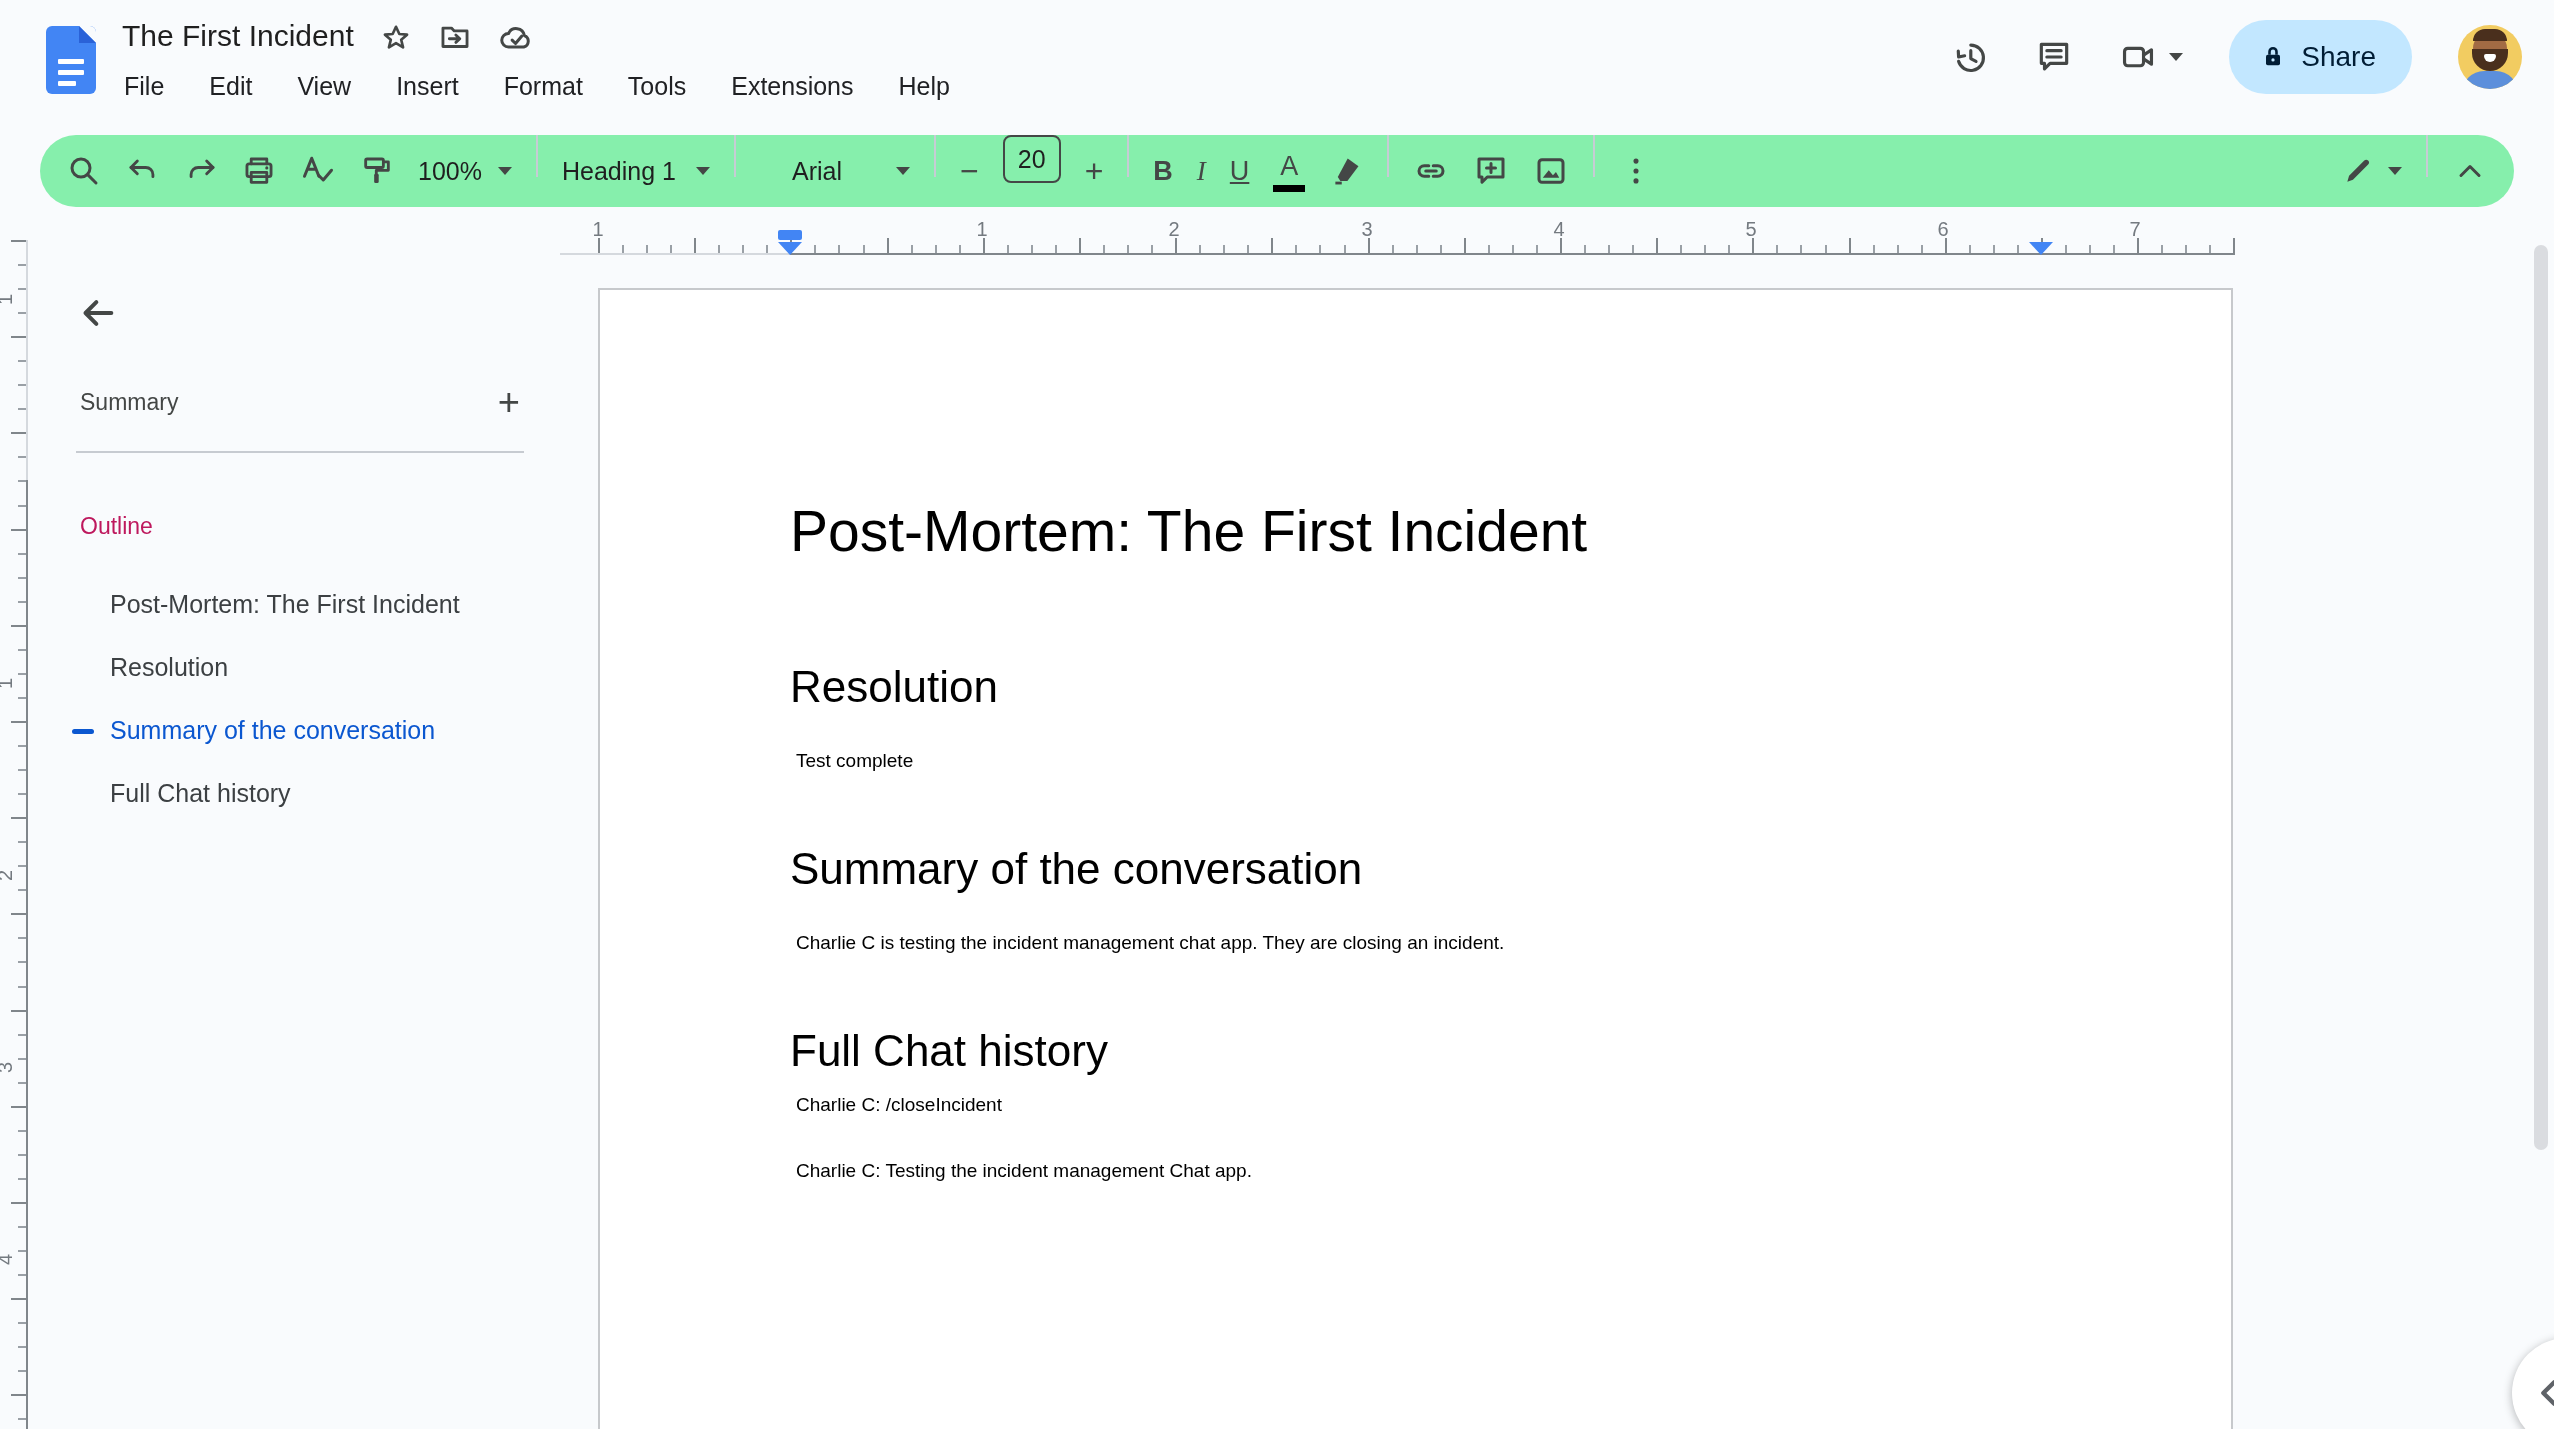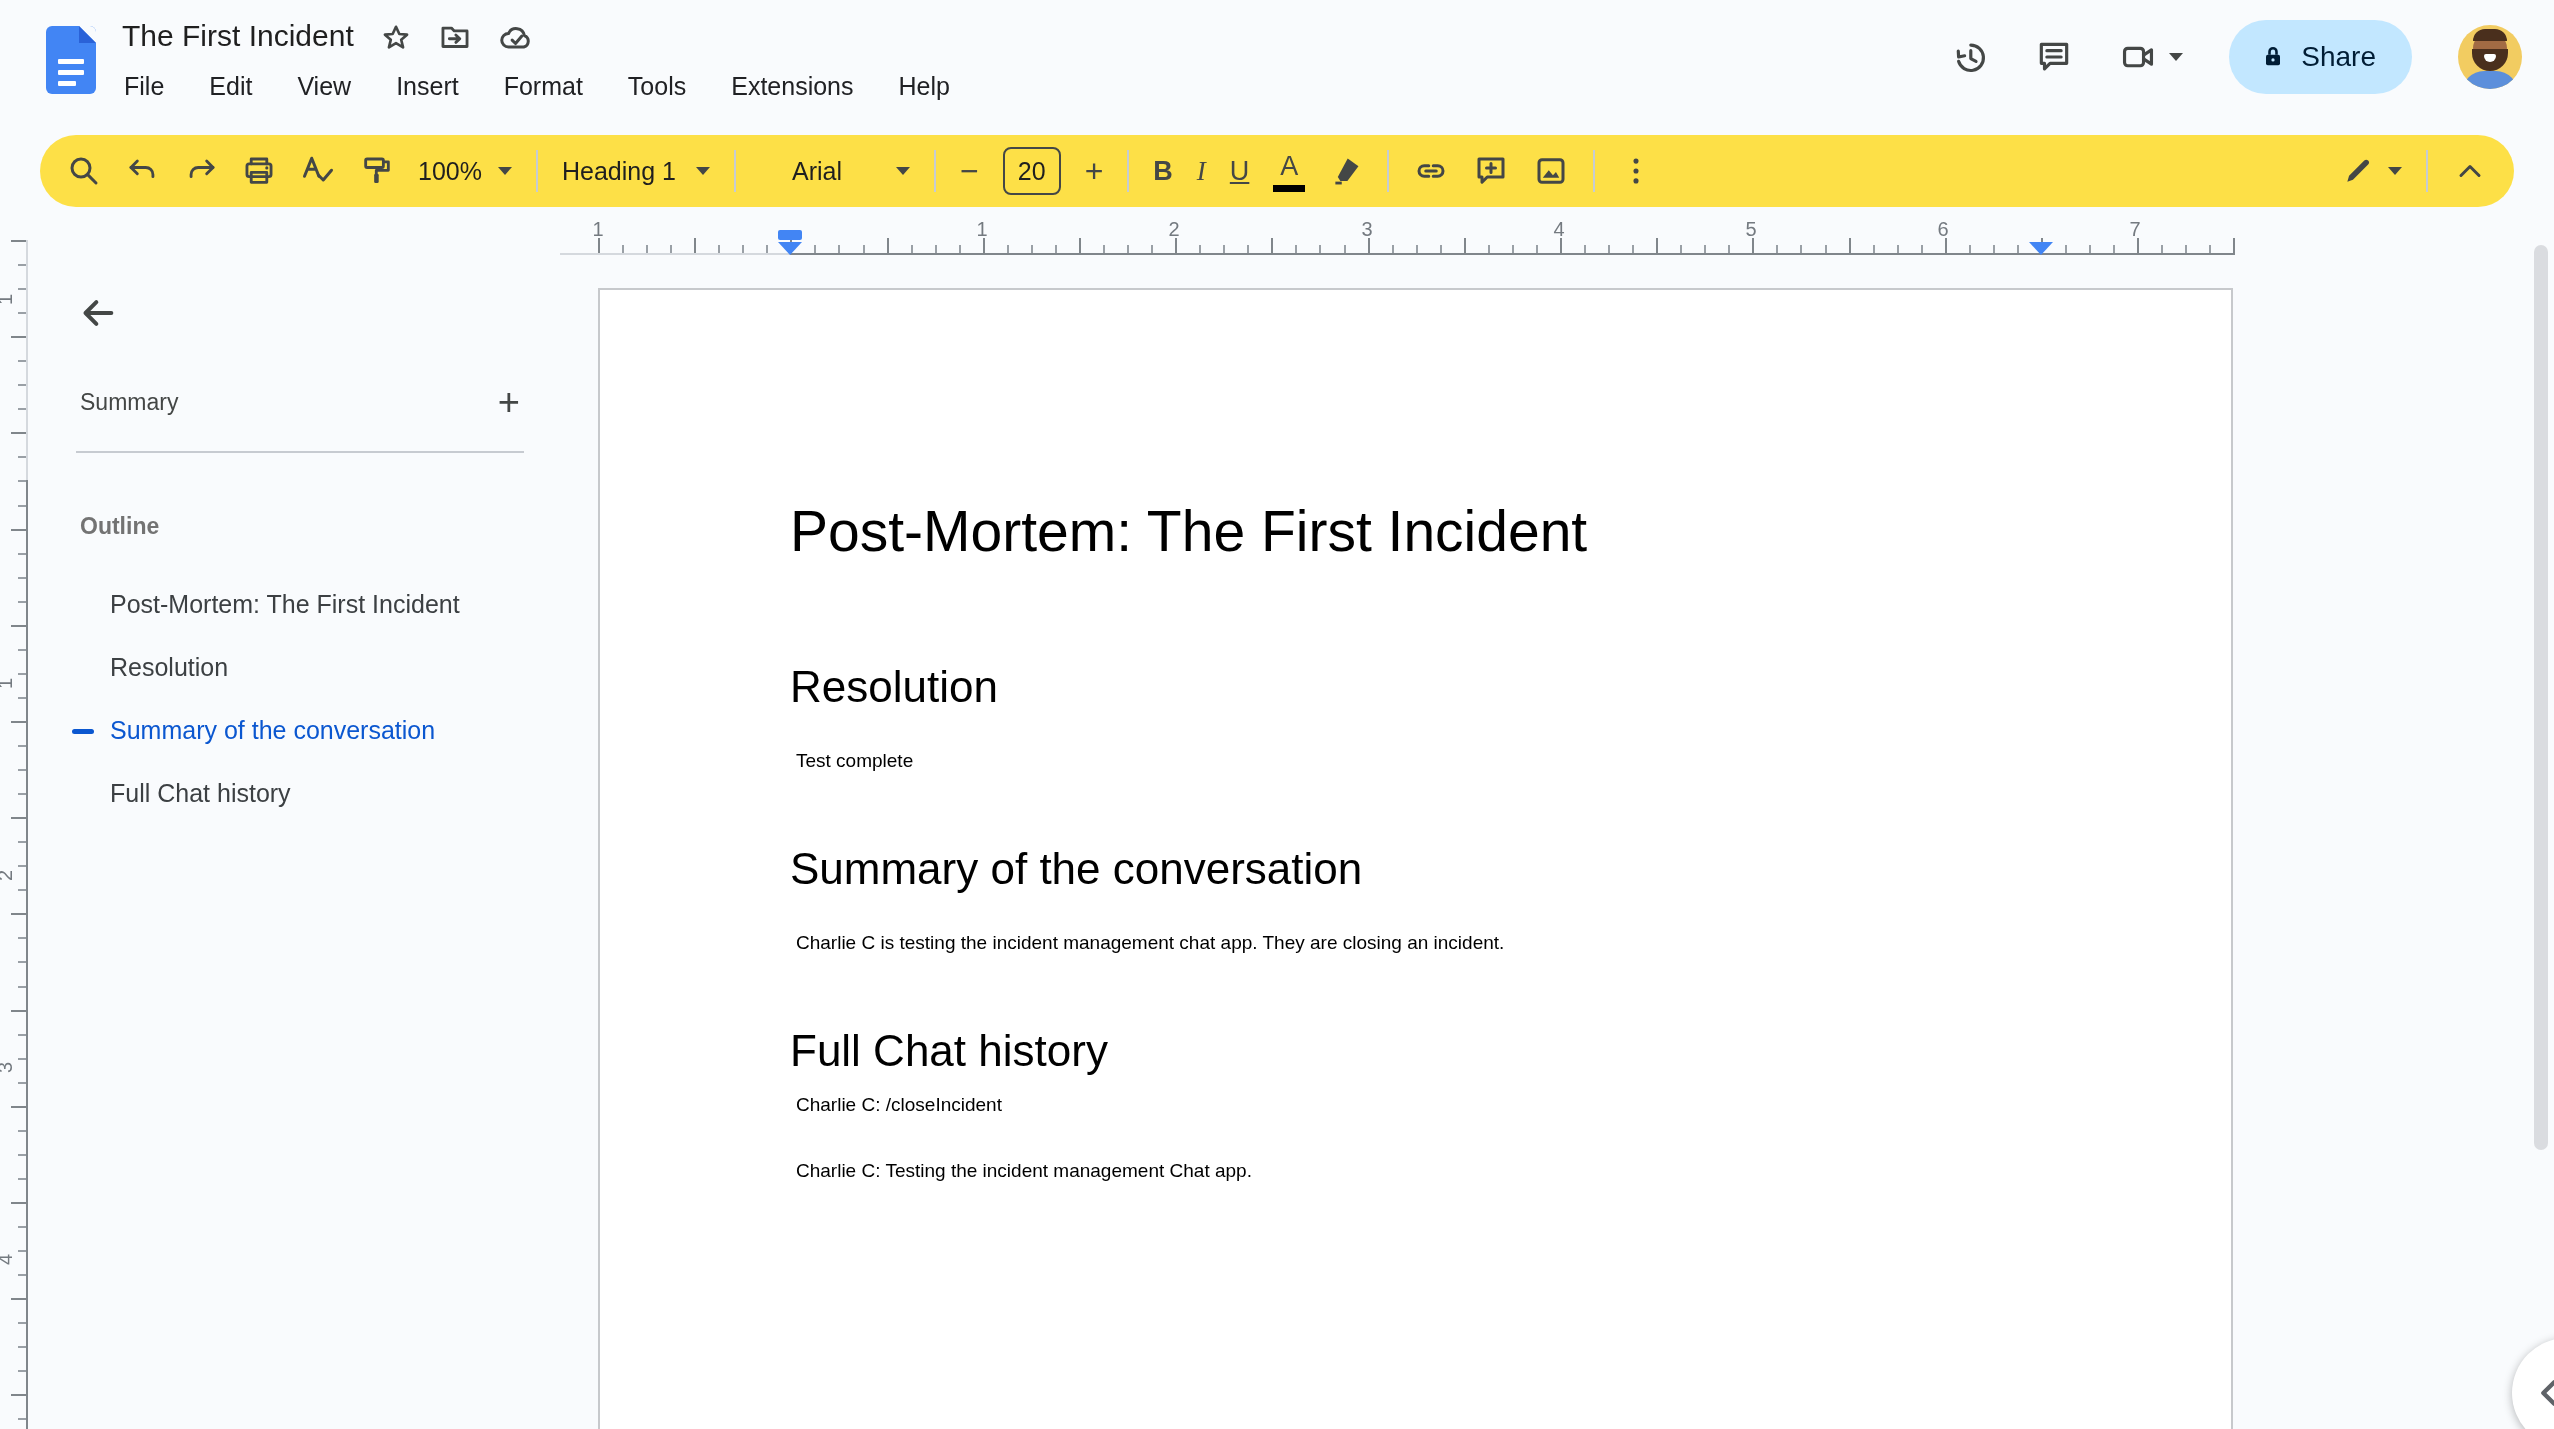--- a/index.html
+++ b/index.html
@@ -28,22 +28,22 @@
     border-top:8px solid #444746;}
   .video-wrap{display:flex;align-items:center;gap:12px;}
   .avatar{position:relative;width:64px;height:64px;border-radius:50%;background:#f2cc61;overflow:hidden;}
   .av-head{position:absolute;left:15px;top:7px;width:34px;height:32px;border-radius:50%;background:#a26b44;}
   .av-hair{position:absolute;left:15px;top:4px;width:34px;height:12px;border-radius:17px 17px 0 0;background:#4a2f1d;}
   .av-beard{position:absolute;left:14px;top:24px;width:36px;height:22px;border-radius:0 0 18px 18px;background:#4a2f1d;}
   .av-mouth{position:absolute;left:26px;top:29px;width:12px;height:8px;border-radius:2px 2px 6px 6px;background:#fff;}
   .av-shirt{position:absolute;left:4px;top:46px;width:56px;height:22px;border-radius:24px 24px 0 0;background:#5c8fdb;}
 
   
-  .toolbar{position:absolute;left:40px;top:135px;width:2474px;height:72px;background:#fde047;
-    border-radius:36px;display:flex;align-items:center;padding:0 26px;box-sizing:border-box;gap:24px;}
+  .toolbar{position:absolute;left:40px;top:135px;width:2474px;height:72px;background:#86efac;
+    border-radius:36px;display:flex;padding:0 26px;box-sizing:border-box;gap:24px;}
   .tb-sep{width:2px;height:42px;background:#c6ccd4;flex:none;}
   .tb-btn{display:flex;align-items:center;justify-content:center;flex:none;cursor:default;}
   .tb-text{font-size:25px;color:#1f1f1f;}
   .zoom-box,.style-box,.font-box{display:flex;align-items:center;gap:16px;}
   .style-box .tb-text{min-width:118px;}
   .font-box .tb-text{min-width:88px;margin-left:32px;}
   .size-box{width:54px;height:44px;border:2px solid #444746;border-radius:8px;display:flex;
     align-items:center;justify-content:center;font-size:25px;color:#1f1f1f;}
   .glyph{font-size:27px;color:#444746;}
   .glyph-b{font-weight:bold;}
@@ -82,21 +82,21 @@
     background-position:right 0px top 0px,right 0px top 0px;background-repeat:no-repeat;}
   .vnum{position:absolute;left:0px;transform:rotate(-90deg);font-size:20px;color:#747a80;}
 
   
   .sidebar{position:absolute;left:30px;top:255px;width:540px;}
   .back-btn{position:absolute;left:48px;top:38px;width:40px;height:40px;}
   .summary-row{position:absolute;left:50px;top:128px;width:440px;display:flex;align-items:center;justify-content:space-between;}
   .summary-label{font-size:23px;font-weight:normal;color:#444746;}
   .plus-btn{font-size:38px;color:#444746;font-weight:400;line-height:1;}
   .sb-divider{position:absolute;left:46px;top:196px;width:448px;height:2px;background:#c7cbd1;}
-  .outline-label{position:absolute;left:50px;top:258px;font-size:23px;font-weight:bold;color:#737373;}
+  .outline-label{position:absolute;left:50px;top:258px;font-size:23px;font-weight:normal;color:#be185d;}
   .outline-list{position:absolute;left:0;top:318px;width:520px;}
   .outline-item{position:relative;padding:17px 10px 17px 80px;font-size:25px;color:#3c4043;cursor:default;}
   .outline-item.active{color:#0b57d0;font-weight:500;}
   .outline-item .dash{display:none;}
   .outline-item.active .dash{display:block;position:absolute;left:42px;top:50%;margin-top:-2px;width:22px;height:5px;
     border-radius:3px;background:#0b57d0;}
 
   
   .page{position:absolute;left:598px;top:288px;width:1635px;height:1300px;background:#fff;
     border:2px solid #c7c9cc;box-sizing:border-box;}

